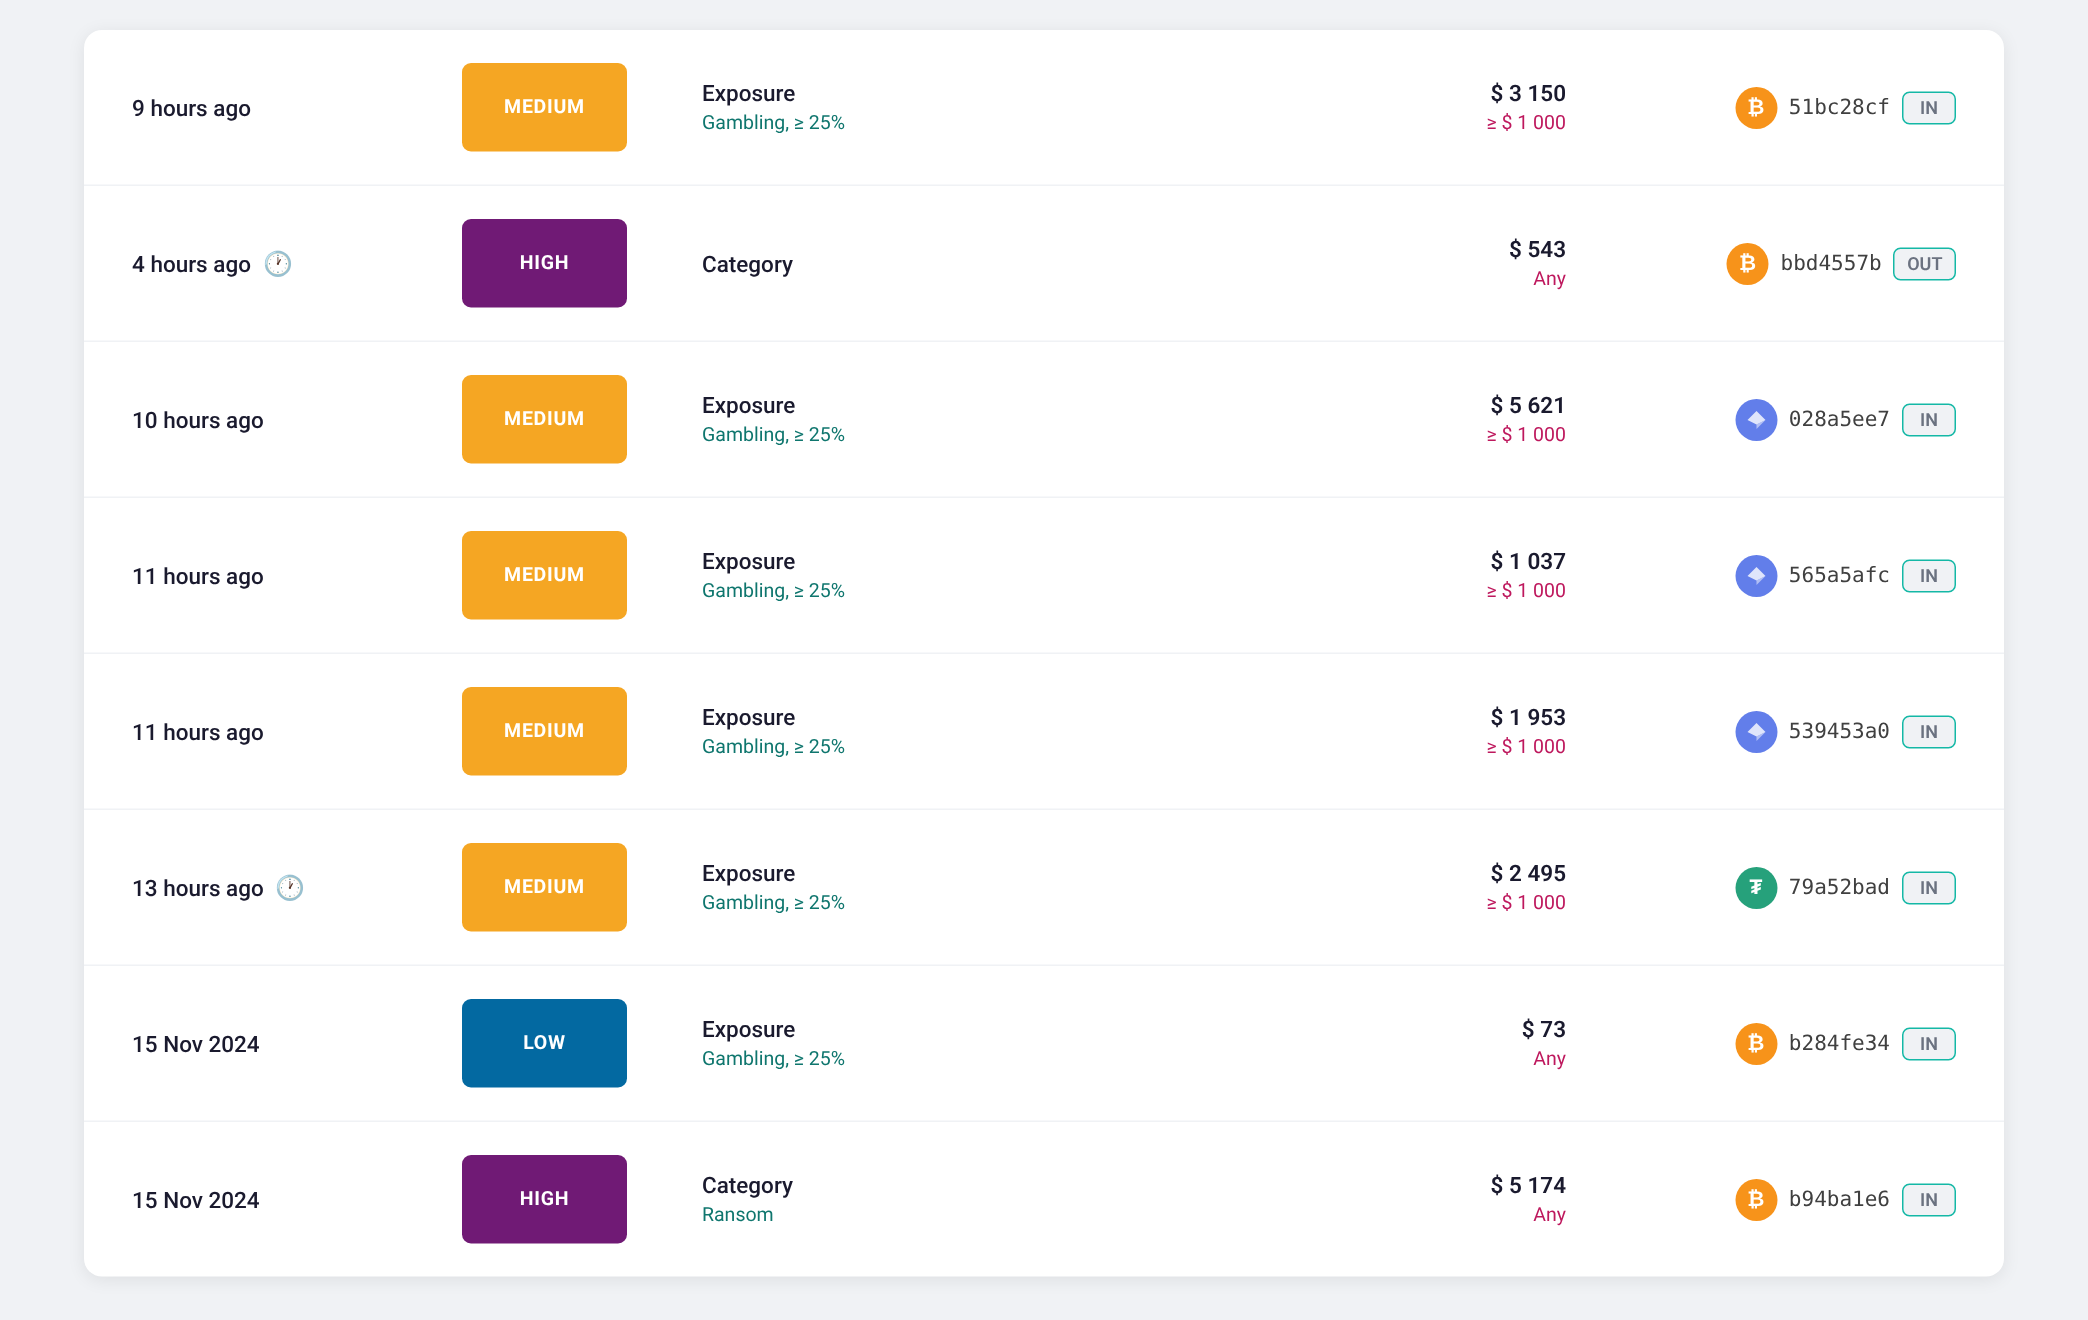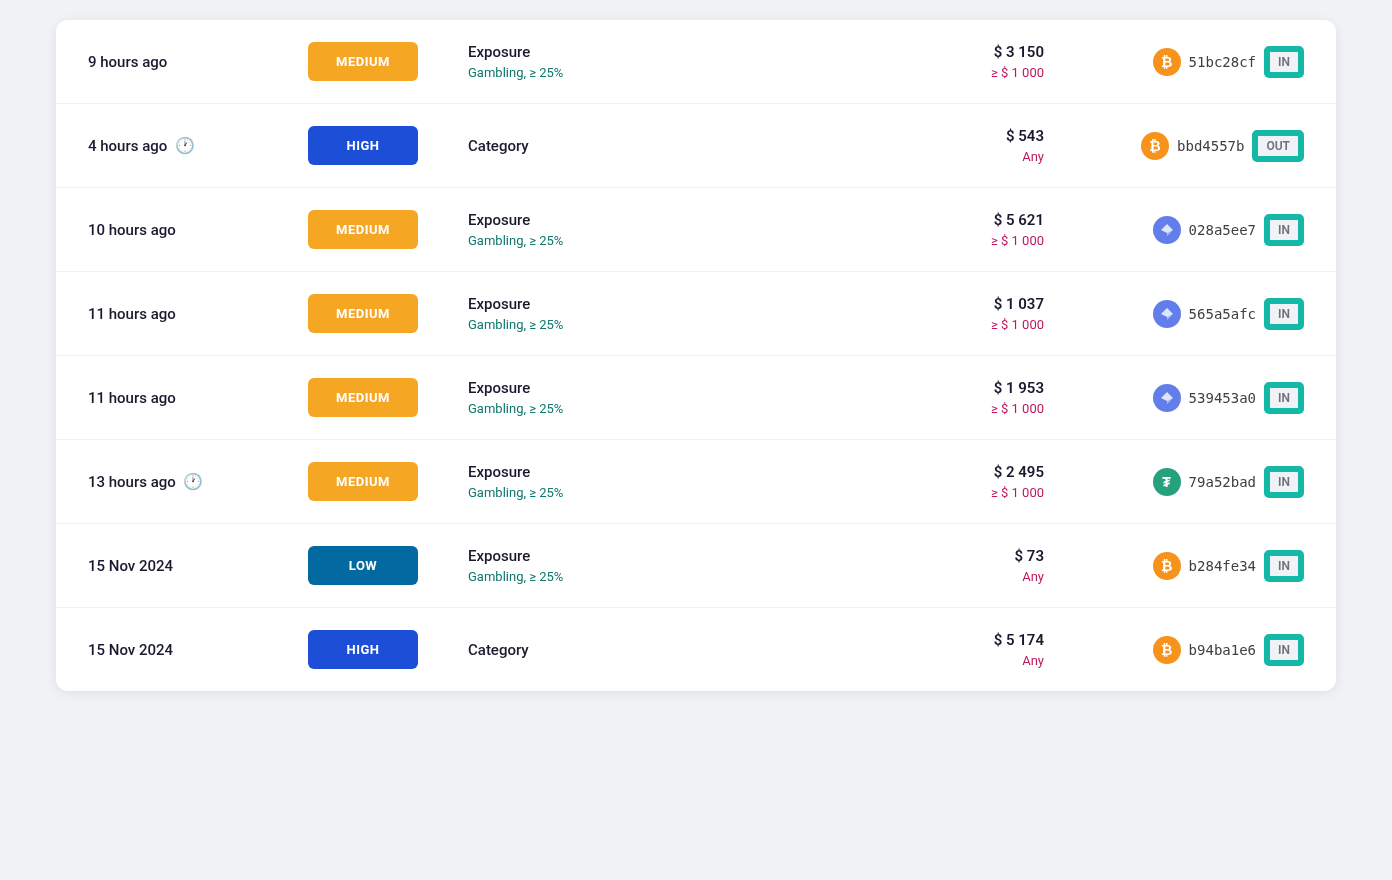--- a/index.html
+++ b/index.html
@@ -42,30 +42,30 @@
     .col-badge {
       width: 160px;
       flex-shrink: 0;
       display: flex;
       align-items: center;
     }
     .badge {
       display: inline-flex;
       align-items: center;
       justify-content: center;
-      padding: 12px 22px;
+      padding: 22px 22px;
       border-radius: 6px;
       font-size: 13px;
       font-weight: 700;
       letter-spacing: 0.5px;
       color: #fff;
       min-width: 110px;
     }
     .badge-medium { background: #f5a623; }
-    .badge-high { background: #1d4ed8; }
+    .badge-high { background: #701a75; }
     .badge-low { background: #0369a1; }
     .col-category {
       flex: 1;
       display: flex;
       flex-direction: column;
       gap: 4px;
     }
     .cat-label {
       font-size: 15px;
       color: #1a1a2e;
@@ -123,21 +123,21 @@
     .direction-badge {
       display: inline-flex;
       align-items: center;
       justify-content: center;
       padding: 3px 8px;
       border-radius: 5px;
       font-size: 12px;
       font-weight: 600;
       background: #f0f2f5;
       color: #6b7280;
-      border: 6px solid #14b8a6;
+      border: 1px solid #14b8a6;
       min-width: 36px;
     }
     .clock-icon {
       color: #9ca3af;
       font-size: 16px;
     }
   </style>
 </head>
 <body>
 
@@ -307,20 +307,21 @@
     </div>
     <div class="table-row">
       <div class="col-time">
         <span>15 Nov 2024</span>
       </div>
       <div class="col-badge">
         <span class="badge badge-high">HIGH</span>
       </div>
       <div class="col-category">
         <span class="cat-label">Category</span>
+        <span class="cat-sub">Ransom</span>
       </div>
       <div class="col-amount">
         <span class="amount-value">$ 5 174</span>
         <span class="amount-sub">Any</span>
       </div>
       <div class="col-address">
         <div class="crypto-icon crypto-btc">₿</div>
         <span class="address-text">b94ba1e6</span>
         <span class="direction-badge">IN</span>
       </div>

